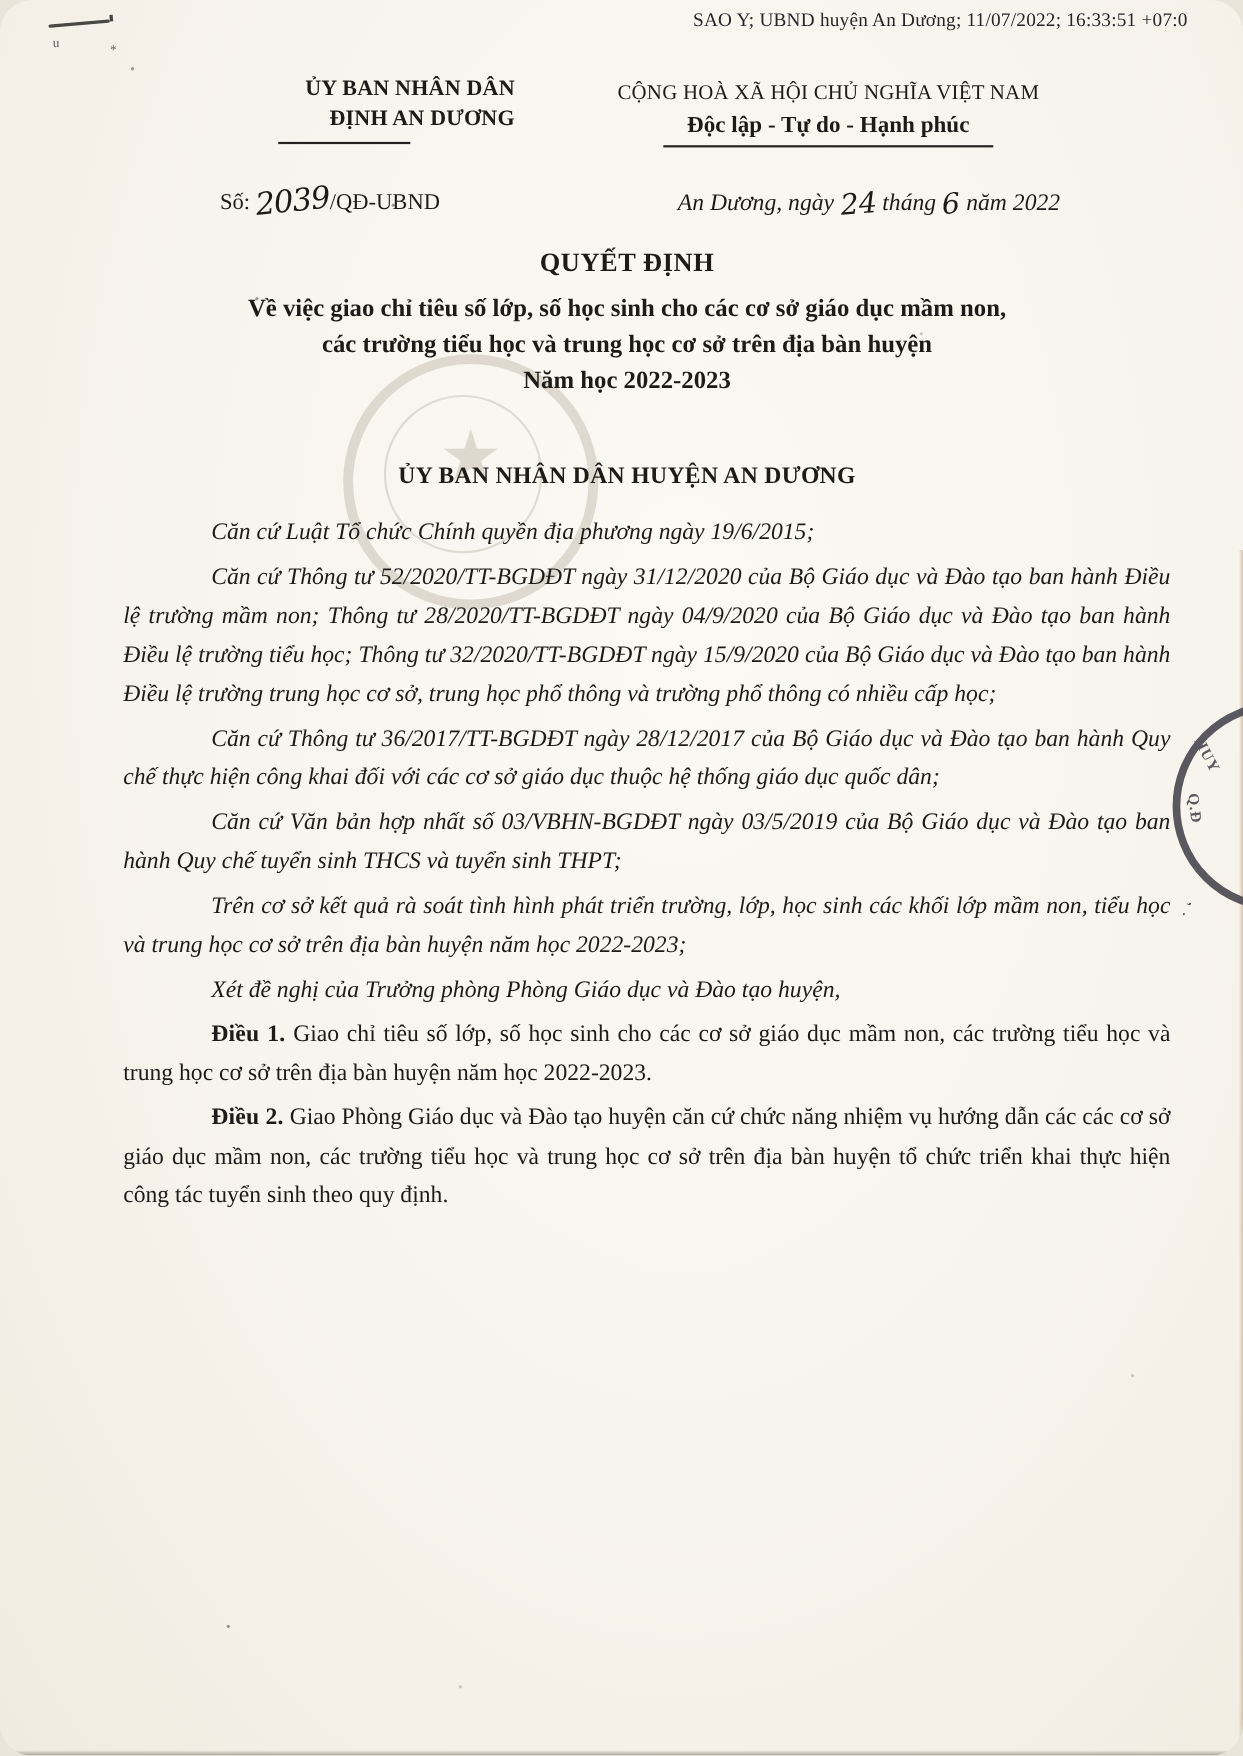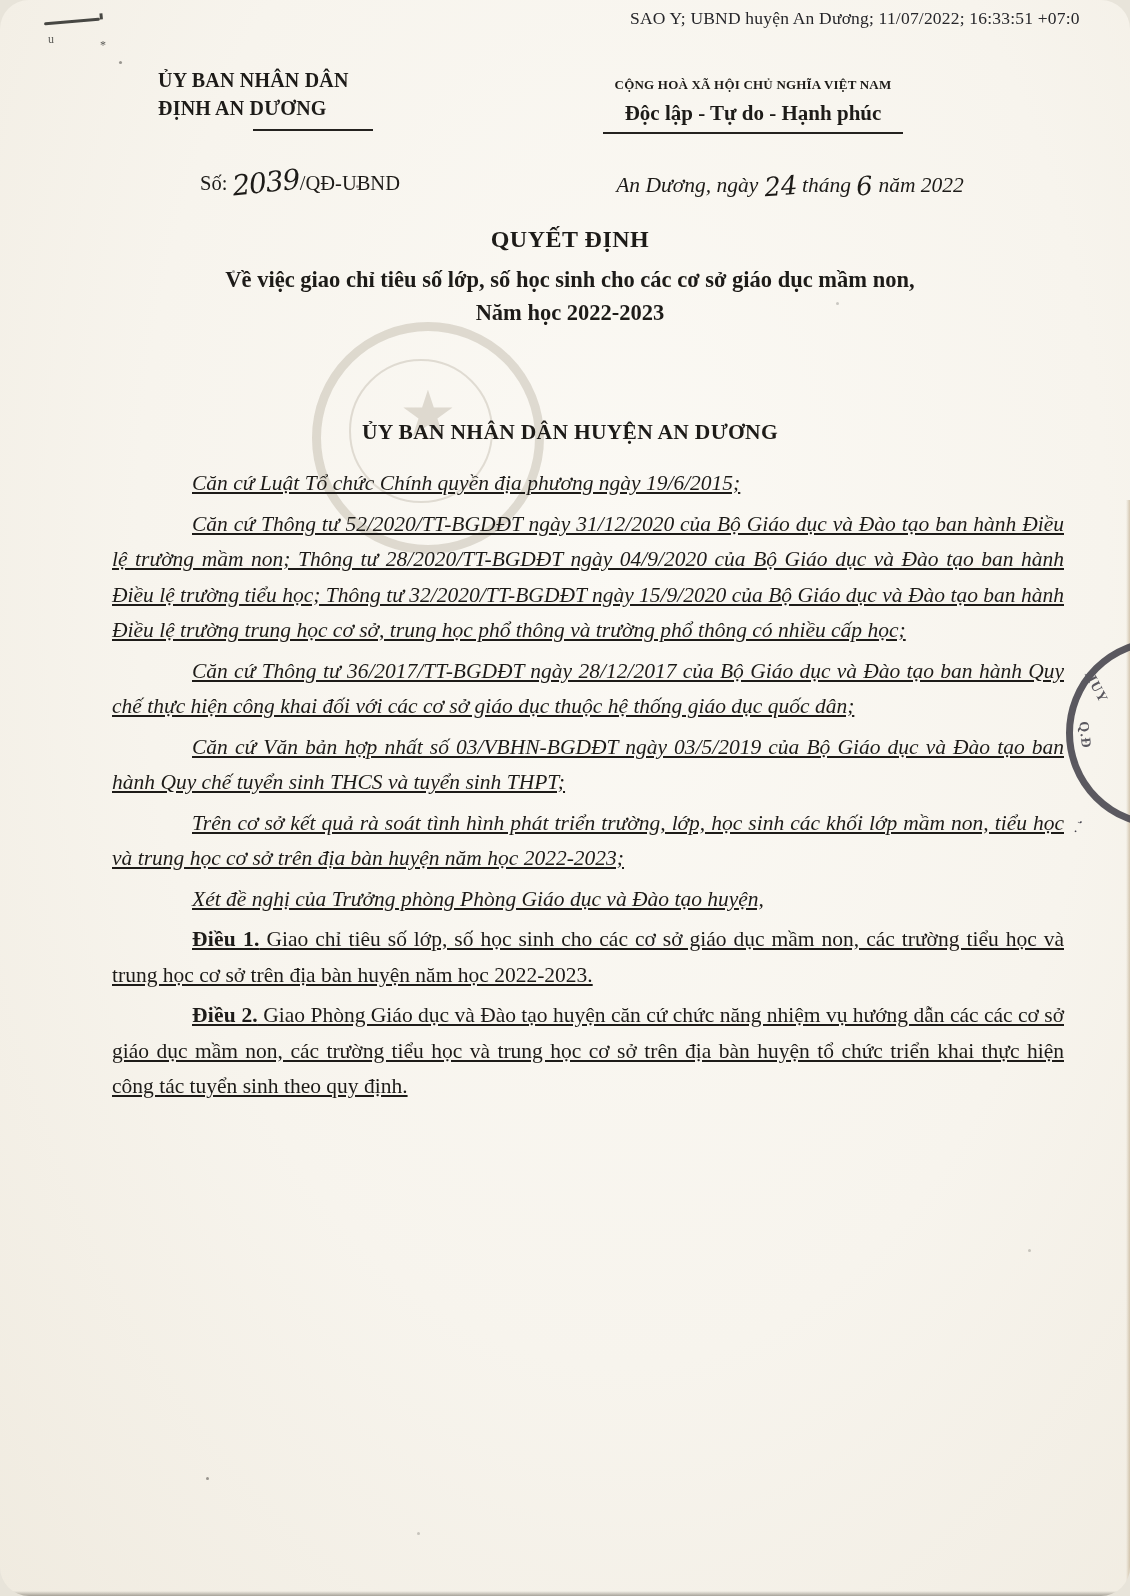--- a/index.html
+++ b/index.html
@@ -33,43 +33,43 @@
     border:2px solid rgba(158,148,128,.28);}
   .ghost-seal .emblem{position:absolute;left:0;right:0;top:52px;text-align:center;
     font-size:64px;color:rgba(158,148,128,.30);line-height:1;}
   
   .edge-stamp{position:absolute;left:1066px;top:638px;width:176px;height:176px;border-radius:50%;
     border:7px solid #45434c;z-index:2;opacity:.88;}
   .edge-stamp .t1{position:absolute;left:6px;top:34px;transform:rotate(62deg);font-size:14px;font-weight:bold;color:#45434c;letter-spacing:1px;}
   .edge-stamp .t2{position:absolute;left:-2px;top:82px;transform:rotate(84deg);font-size:14px;font-weight:bold;color:#45434c;letter-spacing:1px;}
   .edge-ticks{position:absolute;left:1072px;top:818px;font-size:15px;color:#45434c;transform:rotate(70deg);}
   
-  .hdr-left{position:absolute;left:158px;top:66px;width:310px;text-align:left;z-index:3;}
+  .hdr-left{position:absolute;left:158px;top:66px;width:310px;text-align:right;z-index:3;}
   .hdr-left .l1,.hdr-left .l2{font-weight:bold;font-size:20px;line-height:28px;letter-spacing:.2px;}
   .hdr-left .rule{width:120px;height:2px;background:#24221f;margin:7px auto 0;}
   .doc-number{position:absolute;left:200px;top:164px;font-size:20.5px;z-index:3;white-space:nowrap;}
   .hand{font-family:"DejaVu Serif",serif;font-style:italic;display:inline-block;}
   .doc-number .hand{font-size:28px;transform:rotate(-6deg) translateY(2px);letter-spacing:-1px;font-weight:500;}
   .hdr-right{position:absolute;left:488px;top:72px;width:530px;text-align:center;z-index:3;}
-  .hdr-right .l1{font-weight:bold;font-size:13px;line-height:26px;letter-spacing:.2px;}
+  .hdr-right .l1{font-weight:normal;font-size:19px;line-height:26px;letter-spacing:.2px;}
   .hdr-right .l2{font-weight:bold;font-size:21px;line-height:30px;}
   .hdr-right .rule{width:300px;height:2px;background:#24221f;margin:4px auto 0;}
   .date-line{position:absolute;left:560px;top:168px;width:460px;text-align:center;z-index:3;
     font-style:italic;font-size:21.5px;font-weight:500;white-space:nowrap;}
   .date-line .hand{font-size:26px;transform:rotate(-4deg) translateY(3px);}
   
   .title-block{position:absolute;left:75px;top:226px;width:990px;text-align:center;z-index:3;}
   .title-block .heading{font-weight:bold;font-size:24px;letter-spacing:.5px;margin-bottom:10px;}
   .title-block .sub{font-weight:bold;font-size:22.5px;line-height:33px;}
   .issuer{position:absolute;left:75px;top:420px;width:990px;text-align:center;z-index:3;
     font-weight:bold;font-size:21.5px;letter-spacing:.3px;}
   
   .body-text{position:absolute;left:112px;top:466px;width:952px;z-index:3;
     font-size:21.5px;line-height:35.5px;text-align:justify;}
-  .body-text p{margin:0 0 5px 0;text-decoration:underline;}
+  .body-text p{margin:0 0 5px 0;}
   p.preamble{font-style:italic;text-indent:80px;}
   .decision-heading{text-align:center;font-weight:bold;font-size:23px;margin:10px 0 8px 0 !important;letter-spacing:.4px;}
   p.article{font-style:normal;text-indent:80px;}
   p.article b{letter-spacing:.2px;}
   p.note{text-align:center;font-style:italic;text-indent:0;margin:2px 0 6px 0 !important;}
 </style>
 </head>
 <body>
 
 <div class="page">
@@ -117,20 +117,21 @@
     <span>An Dương, ngày</span>
     <span class="hand">24</span>
     <span>tháng</span>
     <span class="hand">6</span>
     <span>năm 2022</span>
   </div>
 
   <div class="title-block">
     <div class="heading">QUYẾT ĐỊNH</div>
     <div class="sub">Về việc giao chỉ tiêu số lớp, số học sinh cho các cơ sở giáo dục mầm non,</div>
+    <div class="sub">các trường tiểu học và trung học cơ sở trên địa bàn huyện</div>
     <div class="sub">Năm học 2022-2023</div>
   </div>
 
   <div class="issuer">ỦY BAN NHÂN DÂN HUYỆN AN DƯƠNG</div>
 
   <div class="body-text">
     <p class="preamble">Căn cứ Luật Tổ chức Chính quyền địa phương ngày 19/6/2015;</p>
     <p class="preamble">Căn cứ Thông tư 52/2020/TT-BGDĐT ngày 31/12/2020 của Bộ Giáo dục và Đào tạo ban hành Điều lệ trường mầm non; Thông tư 28/2020/TT-BGDĐT ngày 04/9/2020 của Bộ Giáo dục và Đào tạo ban hành Điều lệ trường tiểu học; Thông tư 32/2020/TT-BGDĐT ngày 15/9/2020 của Bộ Giáo dục và Đào tạo ban hành Điều lệ trường trung học cơ sở, trung học phổ thông và trường phổ thông có nhiều cấp học;</p>
     <p class="preamble">Căn cứ Thông tư 36/2017/TT-BGDĐT ngày 28/12/2017 của Bộ Giáo dục và Đào tạo ban hành Quy chế thực hiện công khai đối với các cơ sở giáo dục thuộc hệ thống giáo dục quốc dân;</p>
     <p class="preamble">Căn cứ Văn bản hợp nhất số 03/VBHN-BGDĐT ngày 03/5/2019 của Bộ Giáo dục và Đào tạo ban hành Quy chế tuyển sinh THCS và tuyển sinh THPT;</p>

